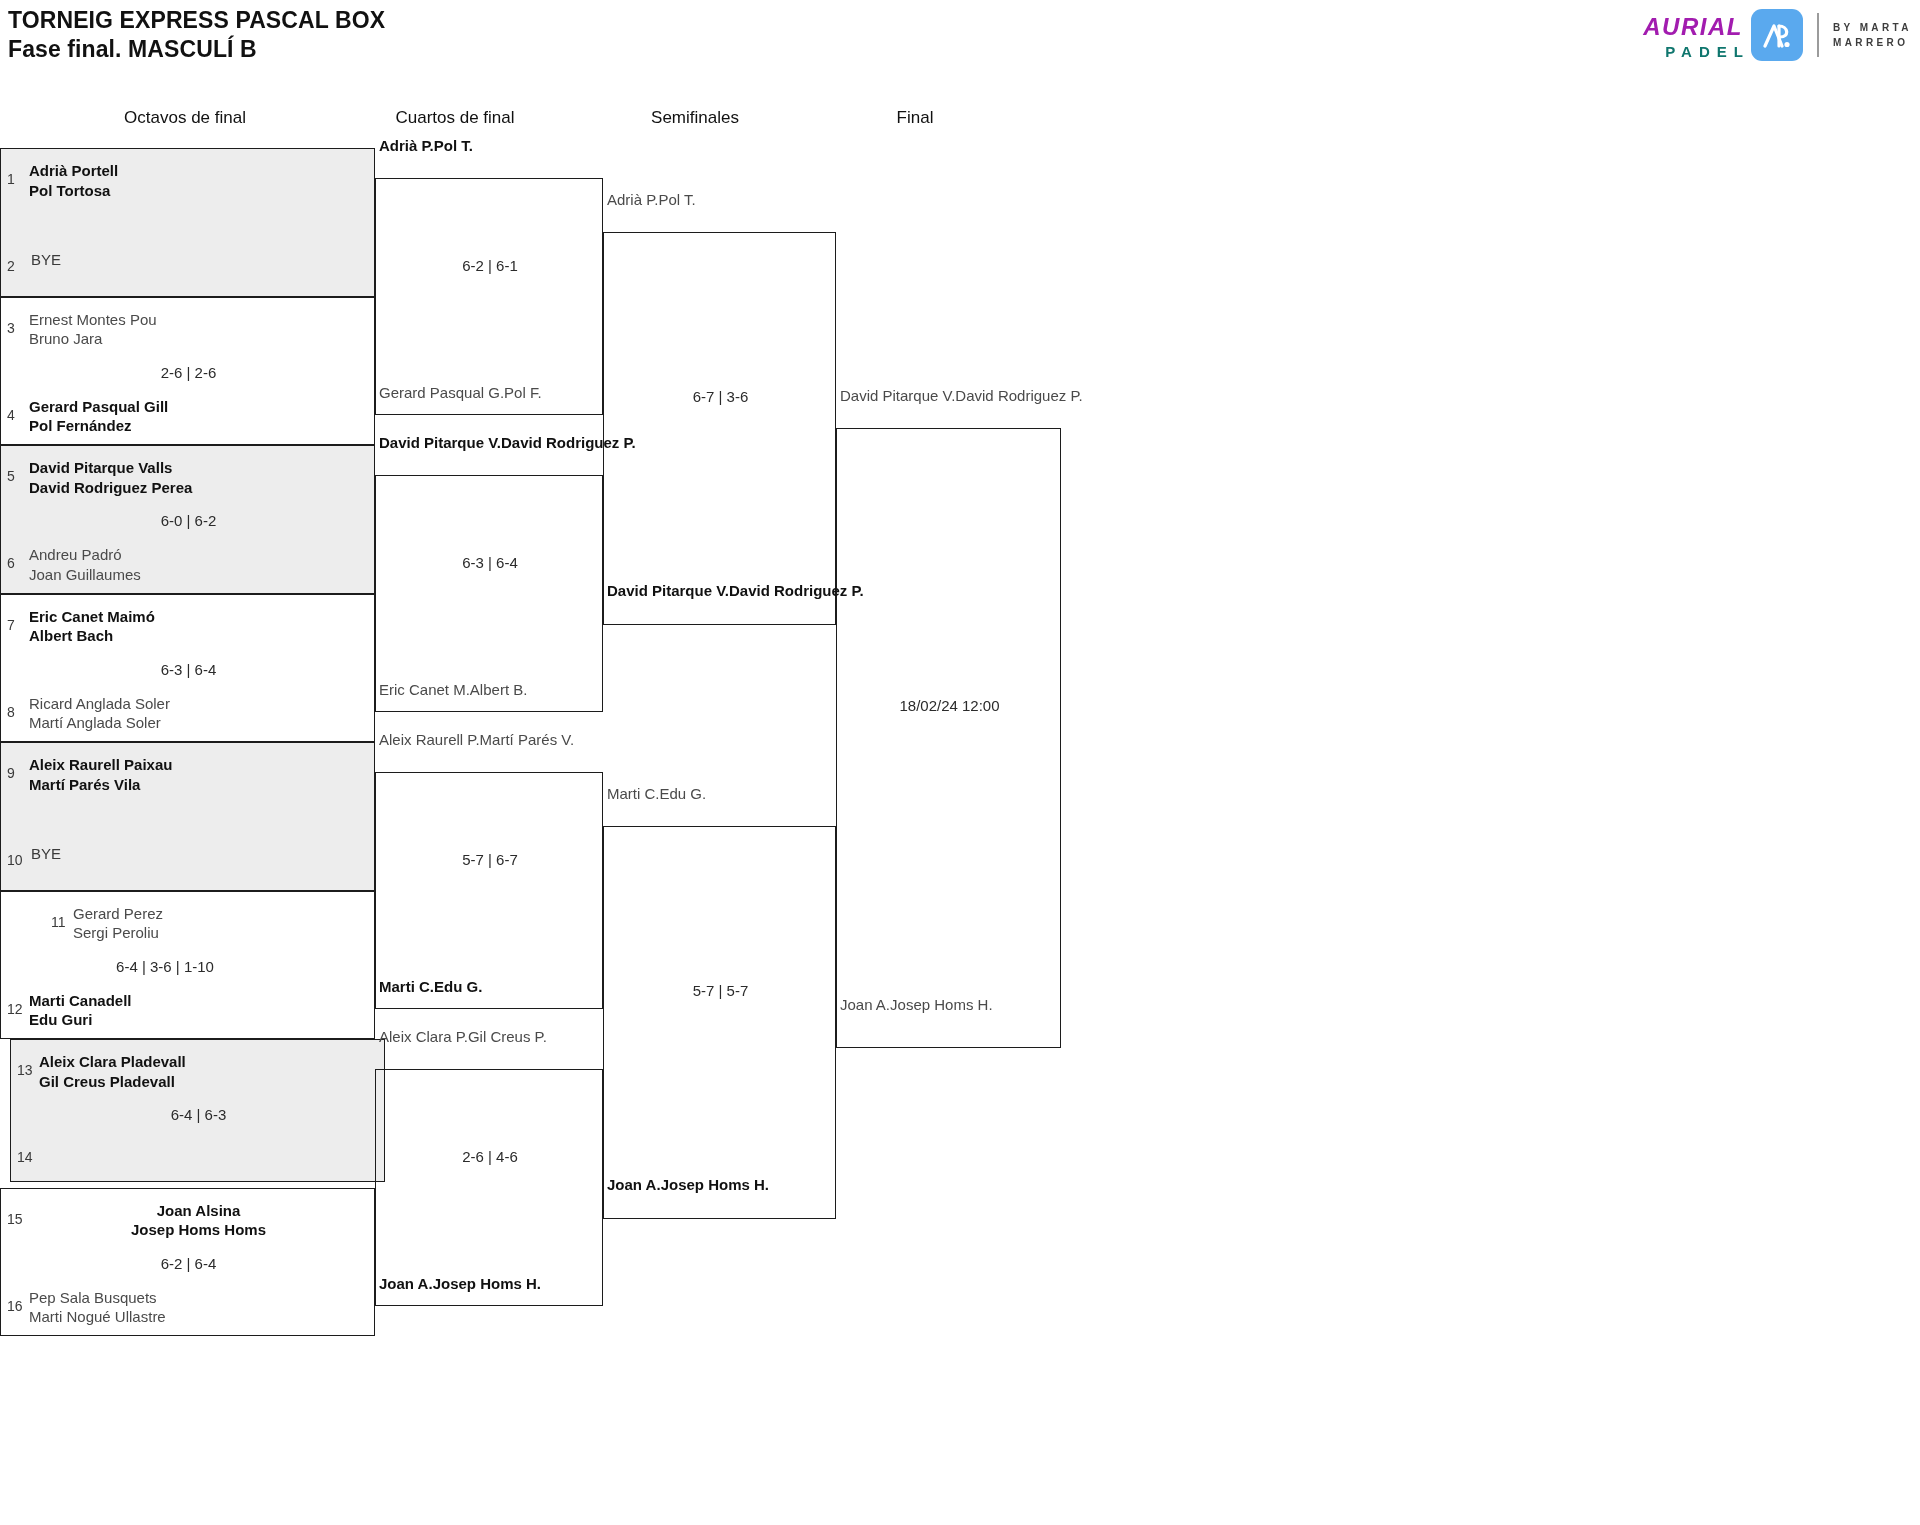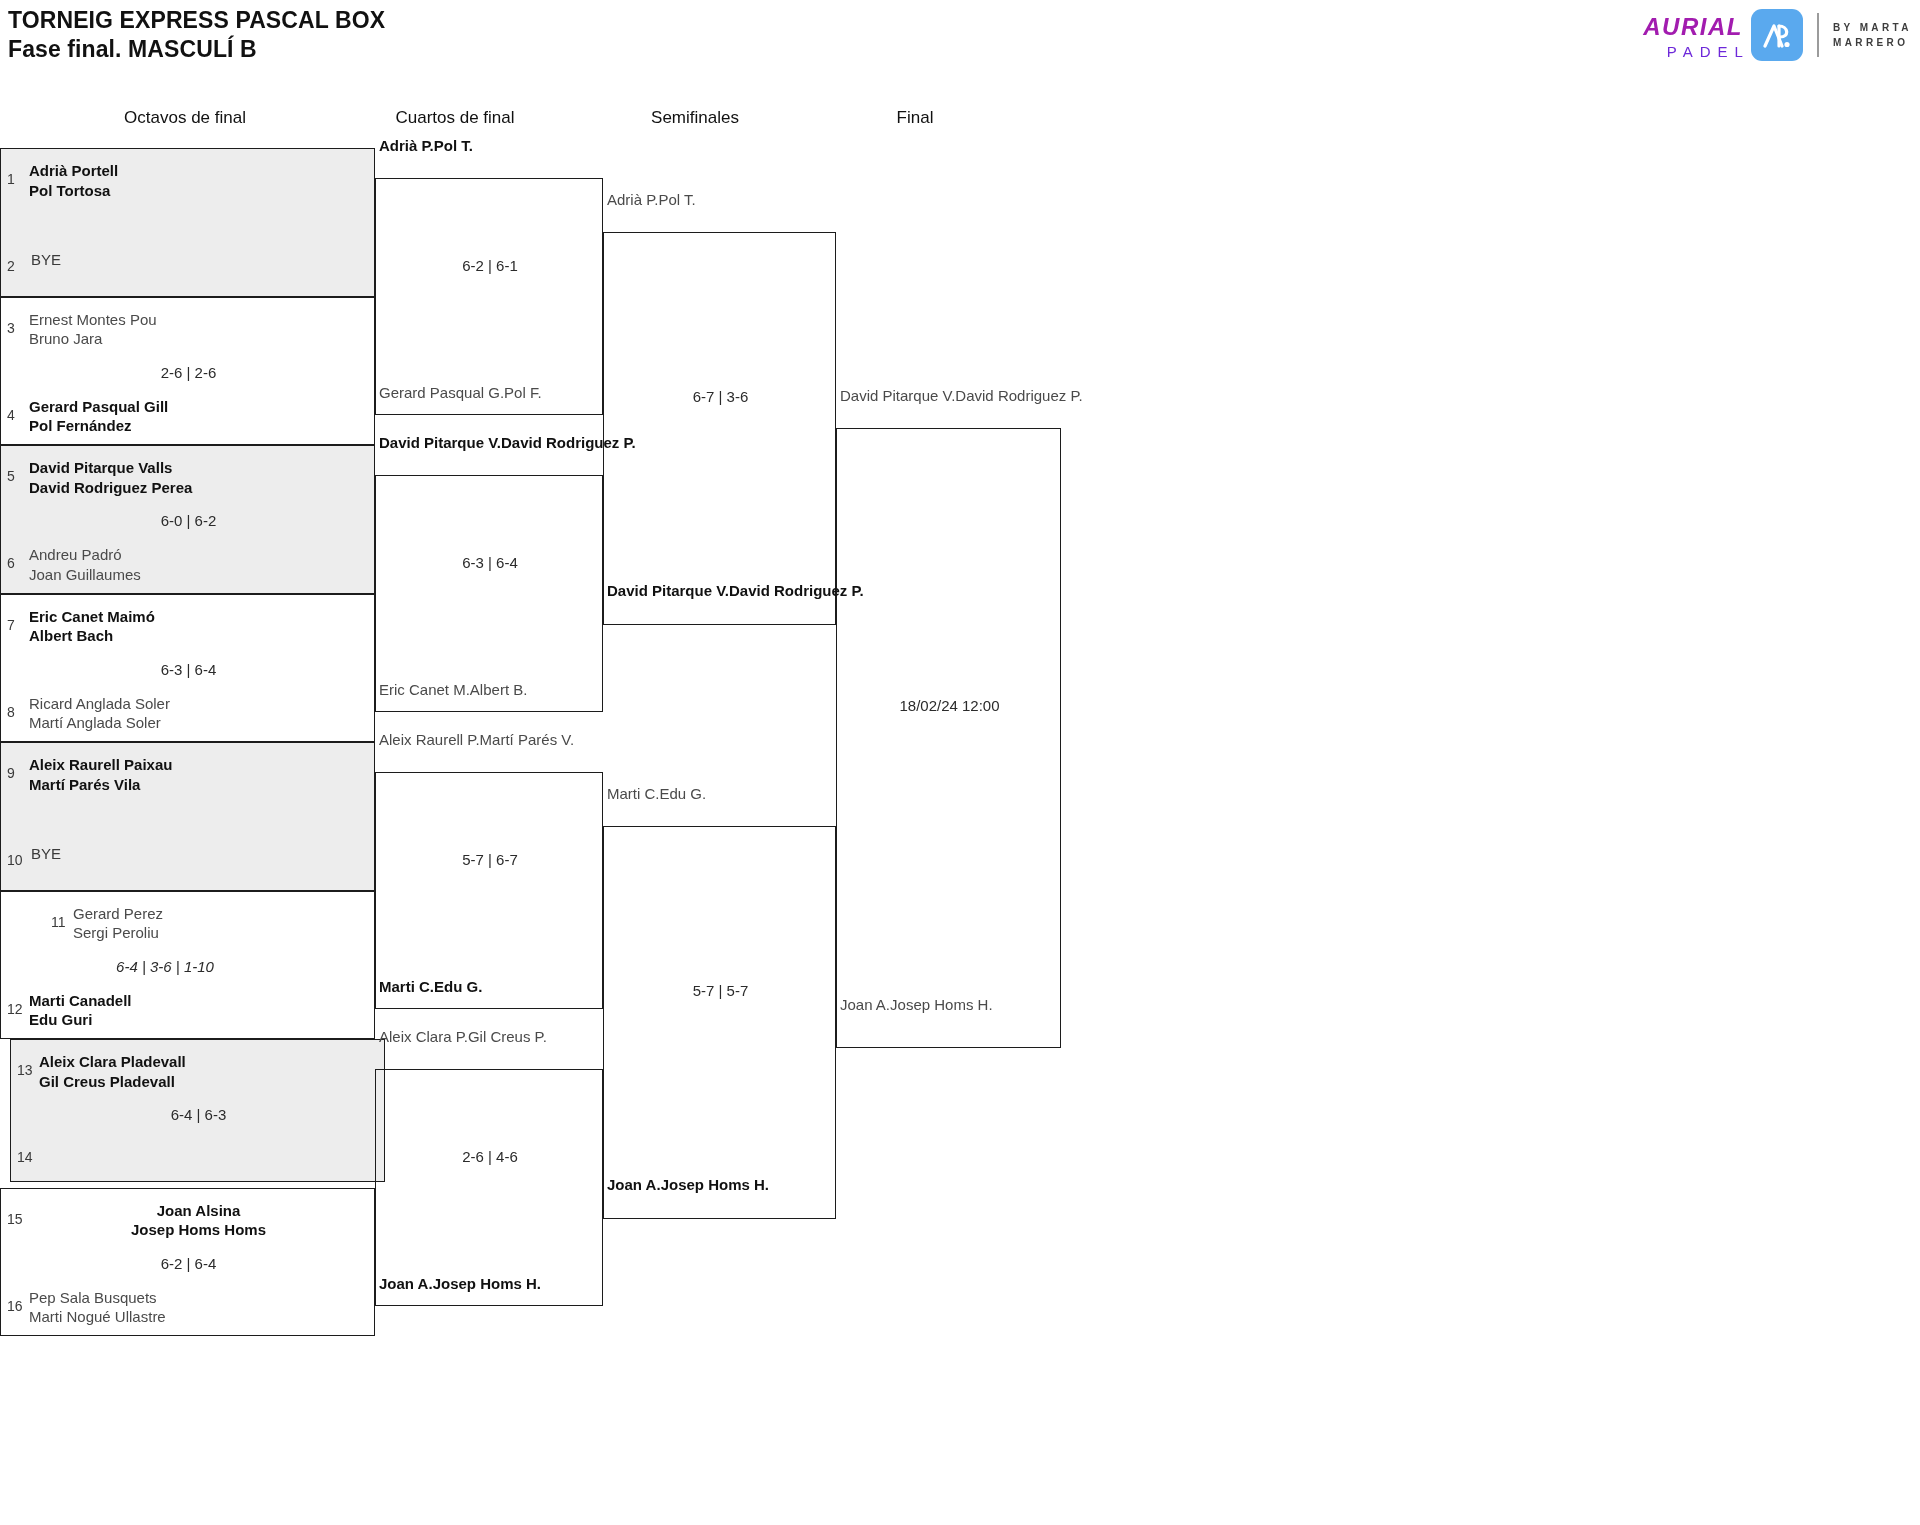--- a/index.html
+++ b/index.html
@@ -20,22 +20,22 @@
     line-height: 29px; color: #111111; white-space: nowrap;
   }
 
   .logo { position: absolute; right: 8px; top: 8px; display: flex; align-items: center; height: 54px; }
   .logo-word { display: flex; flex-direction: column; align-items: flex-end; justify-content: center; margin-right: 8px; }
   .logo-aurial {
     font-size: 24px; font-weight: bold; font-style: italic; letter-spacing: 1.5px;
     color: #a21caf; line-height: 34px;
   }
   .logo-padel {
-    font-size: 15px; font-weight: normal; letter-spacing: 7px;
-    color: #6d28d9; line-height: 16px; margin-right: -7px;
+    font-size: 15px; font-weight: bold; letter-spacing: 7px;
+    color: #0f766e; line-height: 16px; margin-right: -7px;
   }
   .logo-mark {
     width: 52px; height: 52px; border-radius: 11px; background: #5aa9ee;
     display: flex; align-items: center; justify-content: center;
   }
   .logo-div { width: 2px; height: 44px; background: #9b9b9b; margin: 0 14px; }
   .logo-by { display: flex; flex-direction: column; justify-content: center; }
   .logo-by span {
     font-size: 10px; font-weight: bold; letter-spacing: 3.4px;
     color: #3d3d3d; line-height: 15px; white-space: nowrap;
@@ -171,21 +171,21 @@
         <div class="slot" style="top:96px; height:50px;">
           <div class="seed" style="top:13px;">10</div>
           <div class="bye" style="top:5px;">BYE</div>
         </div>
       </div>
       <div class="r1-pair" style="left:0px; top:890.5px; width:375px; height:148.5px;">
         <div class="slot" style="top:10px; height:50px;margin-left:44px;">
           <div class="seed" style="top:12px;">11</div>
           <div class="names" style="top:2px;"><span>Gerard Perez</span><span class="n2">Sergi Peroliu</span></div>
         </div>
-        <div class="score" style="left:0; width:328px; top:66px;font-style:italic;">6-4 | 3-6 | 1-10</div>
+        <div class="score" style="left:0; width:328px; top:66px;">6-4 | 3-6 | 1-10</div>
         <div class="slot" style="top:96px; height:50px;">
           <div class="seed" style="top:13px;">12</div>
           <div class="names win" style="top:3px;"><span>Marti Canadell</span><span class="n2">Edu Guri</span></div>
         </div>
       </div>
       <div class="r1-pair shaded" style="left:10px; top:1039px; width:375px; height:143px;padding-left:36px;">
         <div class="slot" style="top:10px; height:50px;">
           <div class="seed" style="top:12px;">13</div>
           <div class="names win" style="top:2px;"><span>Aleix Clara Pladevall</span><span class="n2">Gil Creus Pladevall</span></div>
         </div>

